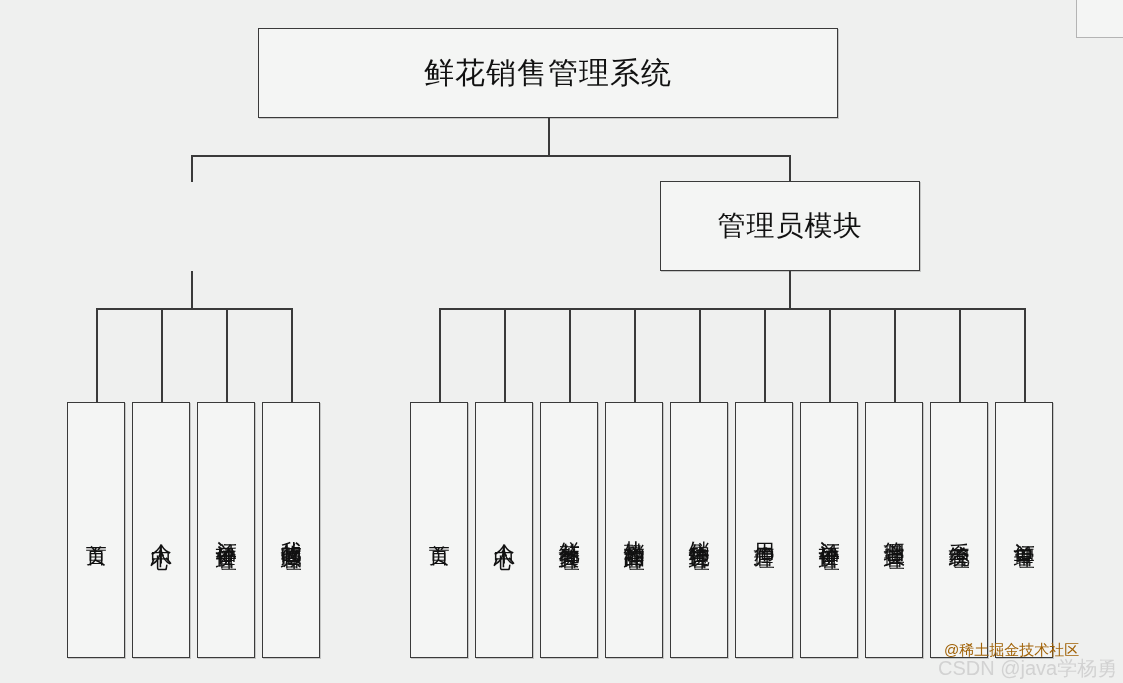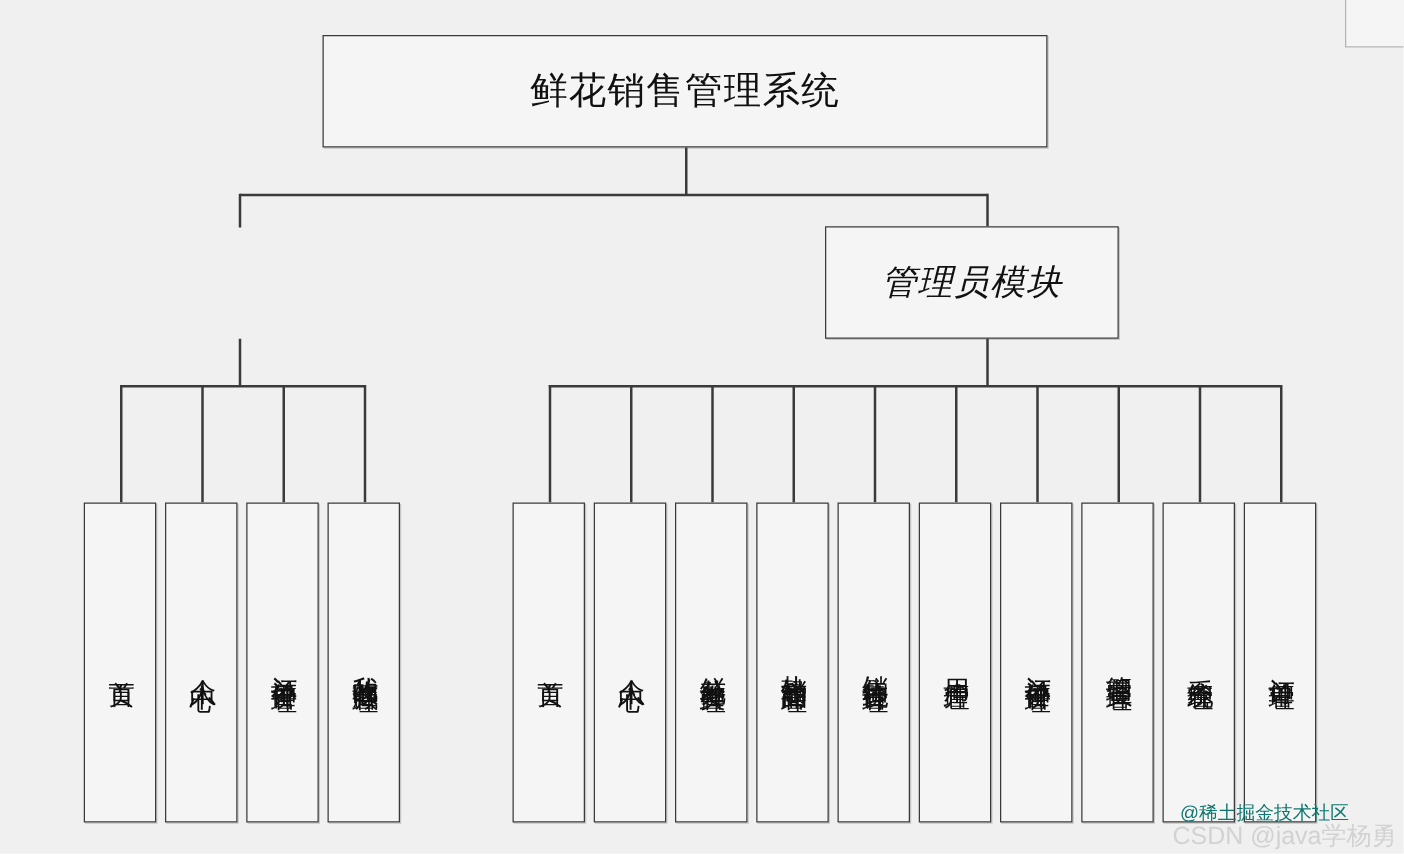--- a/index.html
+++ b/index.html
@@ -45,21 +45,21 @@
     letter-spacing: 1px;
   }
 
   
   .module-box { height: 90px; top: 181px; }
   .module-box .box-label {
     font-size: 28px;
     letter-spacing: 1px;
   }
   .module-user  { left: 90px;  width: 202px; }
-  .module-admin { left: 660px; width: 235px; font-style: italic; }
+  .module-admin { left: 660px; width: 260px; }
 
   
   .leaf-box {
     top: 402px;
     width: 58px;
     height: 256px;
     align-items: flex-start;
     justify-content: center;
     padding-top: 6px;
   }
@@ -98,21 +98,21 @@
   
   .watermark {
     position: absolute;
     white-space: nowrap;
     pointer-events: none;
   }
   .wm-juejin {
     left: 944px;
     top: 641px;
     font-size: 15px;
-    color: #0f766e;
+    color: #a16207;
   }
   .wm-csdn {
     left: 938px;
     top: 655px;
     font-size: 20px;
     color: #d2d2d2;
   }
 </style>
 </head>
 <body>

